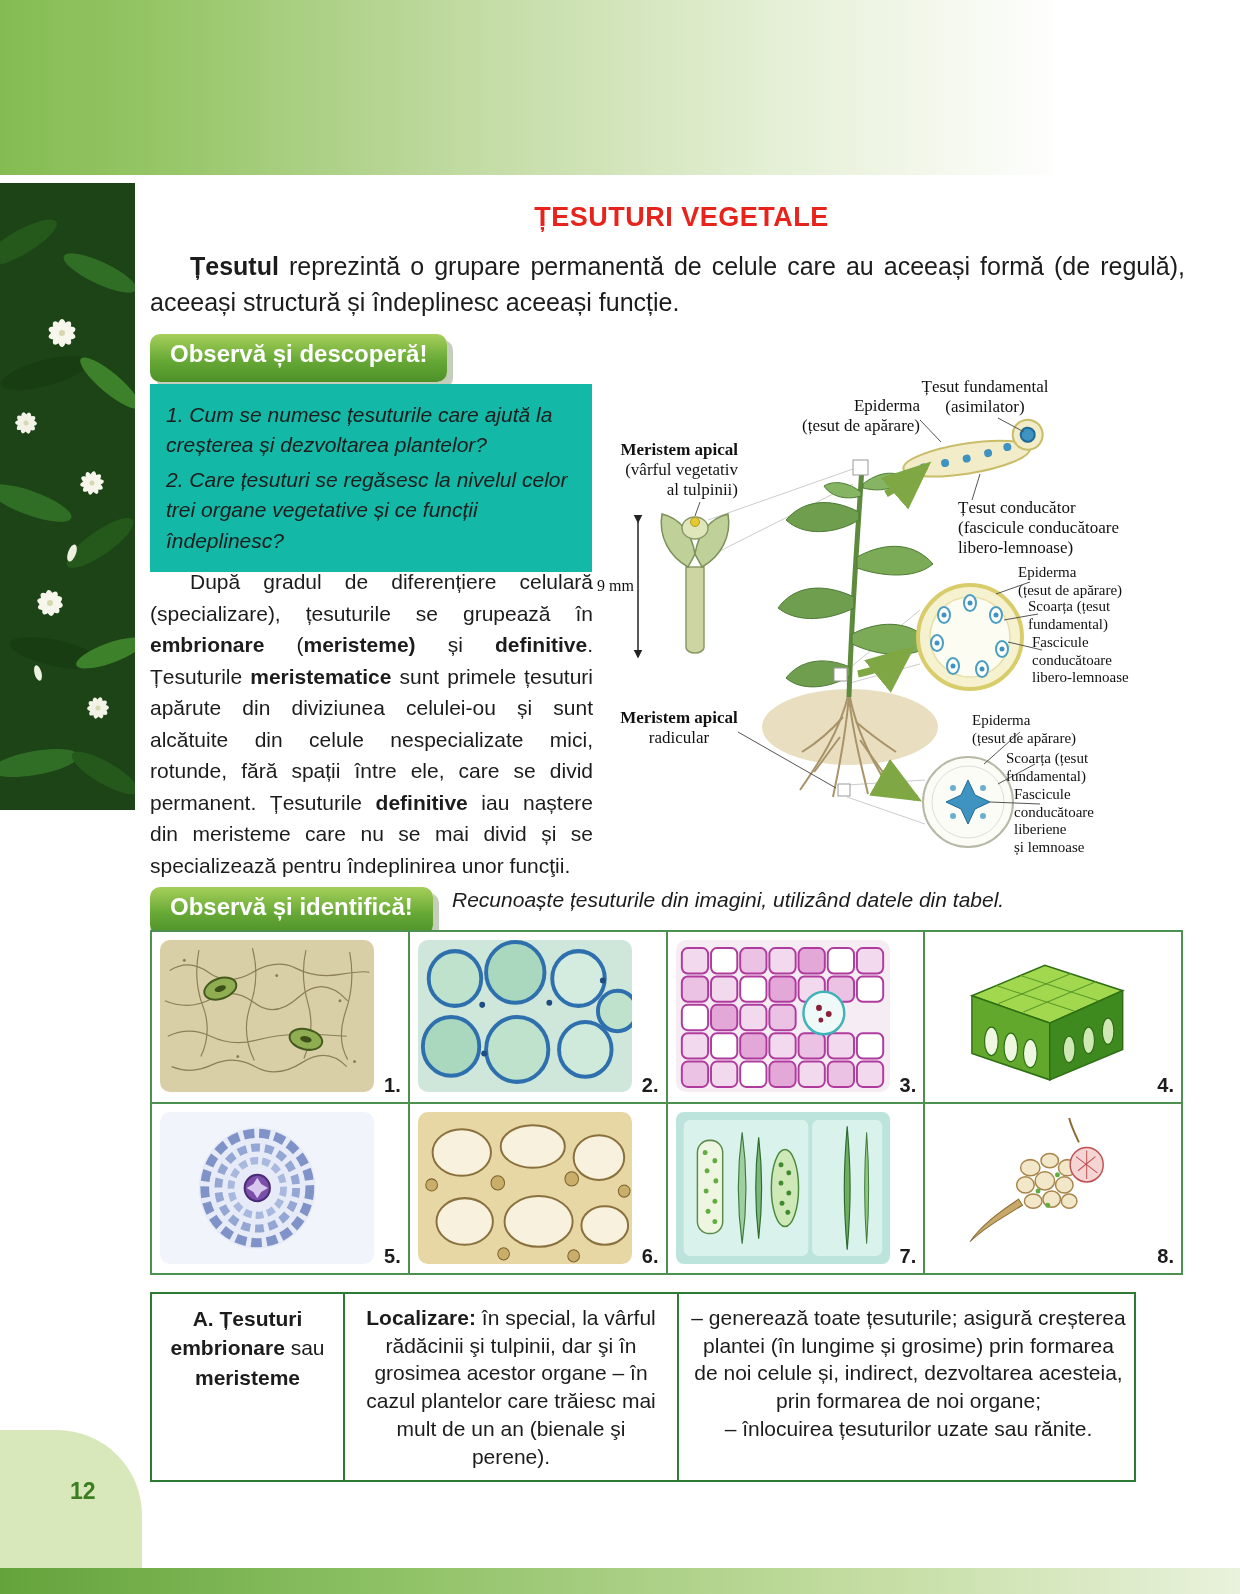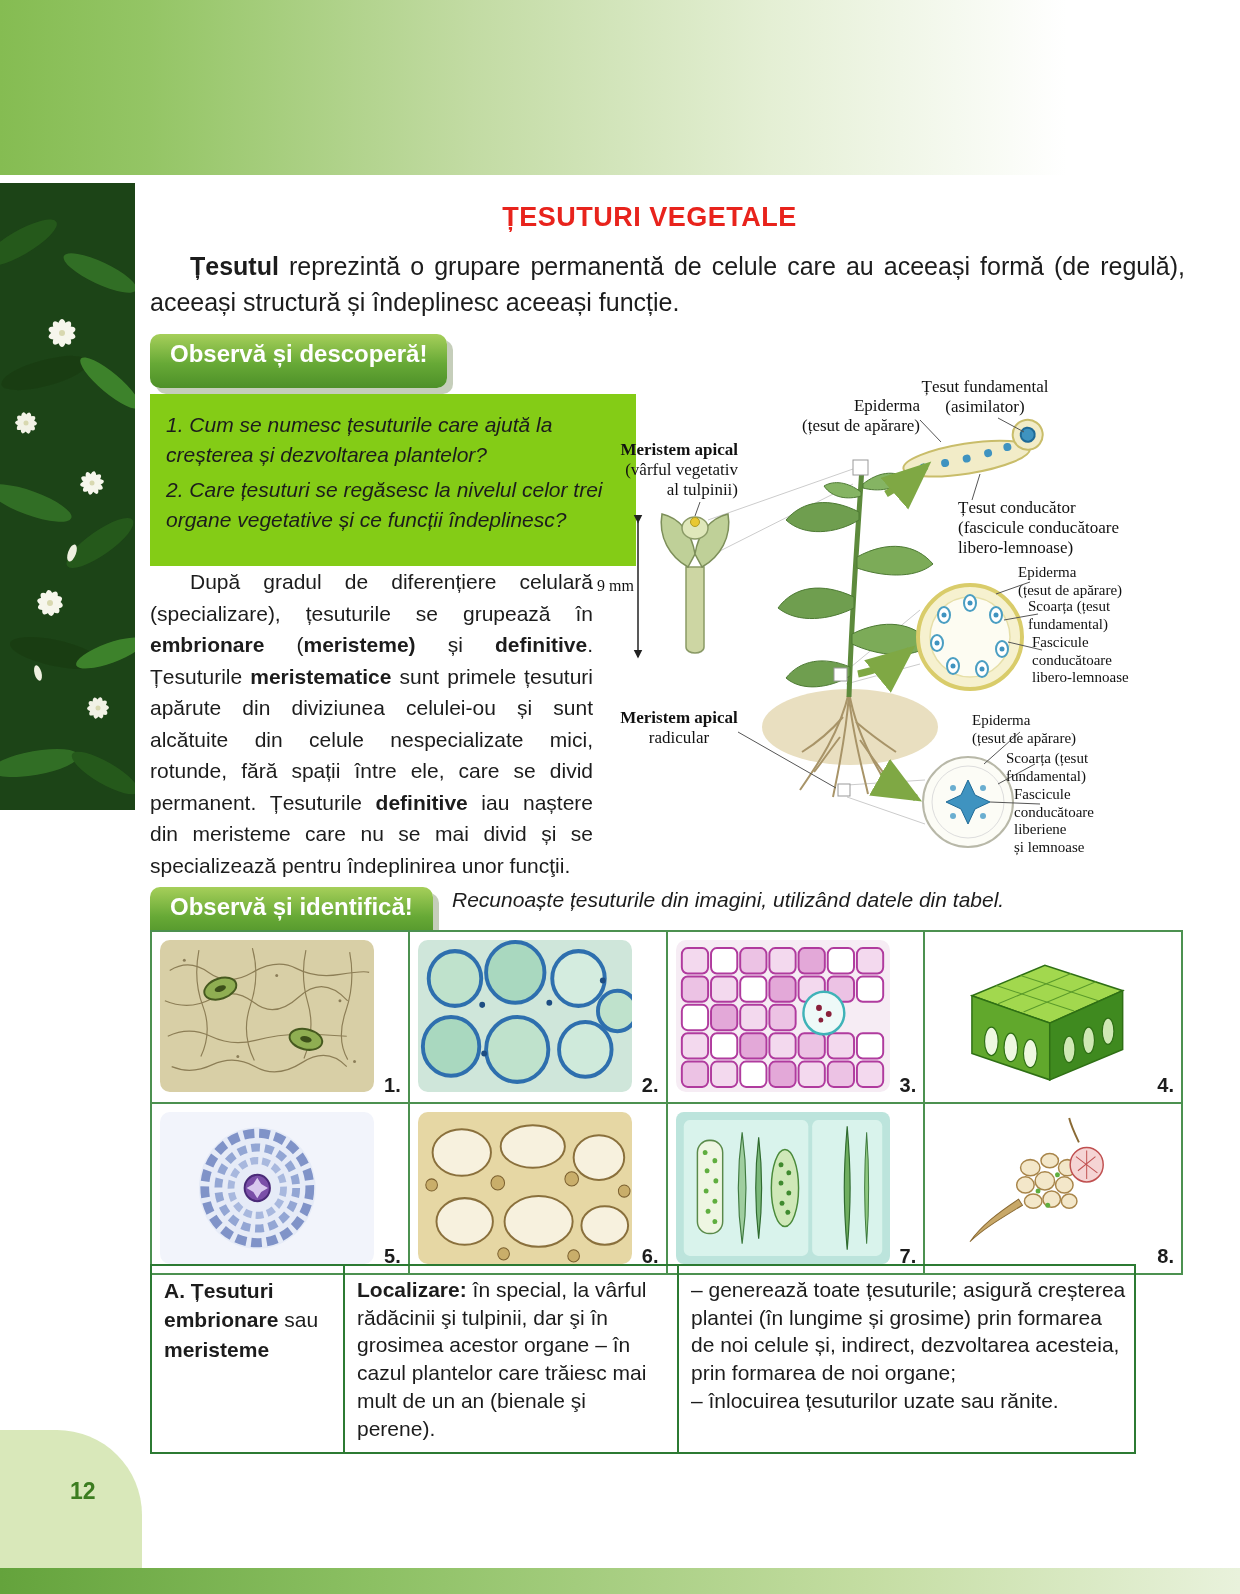--- a/index.html
+++ b/index.html
@@ -9,35 +9,35 @@
     font-family:"Liberation Sans", sans-serif; color:#1c1c1c;
   }
   .abs { position:absolute; }
 
   .top-band { left:0; top:0; width:1240px; height:175px;
     background:linear-gradient(90deg,#85bc52 0%,#94c565 12%,#c2dba3 38%,#e4efd4 62%,#ffffff 86%); }
 
   .sidebar { left:0; top:183px; width:135px; height:627px; overflow:hidden; }
   .sidebar svg { display:block; width:100%; height:100%; }
 
-  .page-title { left:132px; top:202px; width:1035px; text-align:center;
+  .page-title { left:164px; top:202px; width:1035px; text-align:center;
     color:#e8231c; font-size:27px; font-weight:bold; letter-spacing:.5px; }
 
   .intro { left:150px; top:248px; width:1035px; font-size:25px; line-height:1.45;
     text-align:justify; text-indent:40px; }
   .b { font-weight:bold; }
   .block { display:block; }
 
-  .badge { padding:6px 20px 20px; border-radius:10px; color:#fff; font-weight:bold; font-size:24px;
+  .badge { padding:6px 20px 14px; border-radius:10px; color:#fff; font-weight:bold; font-size:24px;
     background:linear-gradient(180deg,#a6cf5a 0%,#67a936 55%,#4d9028 100%);
     box-shadow:6px 6px 0 rgba(150,165,130,.55); white-space:nowrap; }
   .badge-1 { left:150px; top:334px; }
   .badge-2 { left:150px; top:878px;margin-top:9px; }
 
-  .qbox { left:150px; top:394px; width:486px; min-height:172px; background:#84cc16;
+  .qbox { left:150px; top:384px; width:442px; min-height:172px; background:#14b8a6;
     padding:16px 16px 12px; font-style:italic; font-size:21px; line-height:1.45; }
   .qbox .q { margin-bottom:4px; }
 
   .theory { left:150px; top:566px; width:443px; font-size:21px; line-height:1.5;
     text-align:justify; text-indent:40px; }
 
   .instruction { left:452px; top:888px; width:620px; font-style:italic; font-size:21px; white-space:nowrap; }
 
   
   .diagram { left:600px; top:372px; width:585px; height:505px; }
@@ -59,22 +59,22 @@
 
   
   .grid { left:150px; top:930px; width:1033px; height:345px;
     display:grid; grid-template-columns:repeat(4,1fr); grid-template-rows:1fr 1fr;
     border:1.5px solid #4c9150; }
   .gcell { position:relative; border:1px solid #4c9150; background:#fff; }
   .gcell svg { position:absolute; left:8px; top:8px; width:214px; height:152px; }
   .gnum { position:absolute; right:7px; bottom:5px; font-size:20px; font-weight:bold; color:#1c1c1c; }
 
   
-  .info-table { left:150px; top:1264px; width:986px; display:grid;
-    grid-template-columns:193px 334px 459px; border:2px solid #2c7a33; font-size:21px; line-height:1.32; }
+  .info-table { left:150px; top:1292px; width:986px; display:grid;
+    grid-template-columns:193px 334px 459px; border:2px solid #2c7a33; font-size:21px; line-height:1.32;text-align:center; }
   .tcell { padding:10px 12px; border-right:2px solid #2c7a33; }
   .tcell:last-child { border-right:none; }
   .tcell-1 { font-size:21px; line-height:1.4; }
 
   .corner-shape { left:0; top:1430px; width:142px; height:138px; background:#d9e8ba;
     border-top-right-radius:85px; }
   .page-num { left:70px; top:1478px; font-size:23px; font-weight:bold; color:#3c7d20; }
   .footer-bar { left:0; top:1568px; width:1240px; height:26px;
     background:linear-gradient(90deg,#64a33c 0%,#8cc063 30%,#c4dda2 70%,#e9f2dc 100%); }
 </style>

